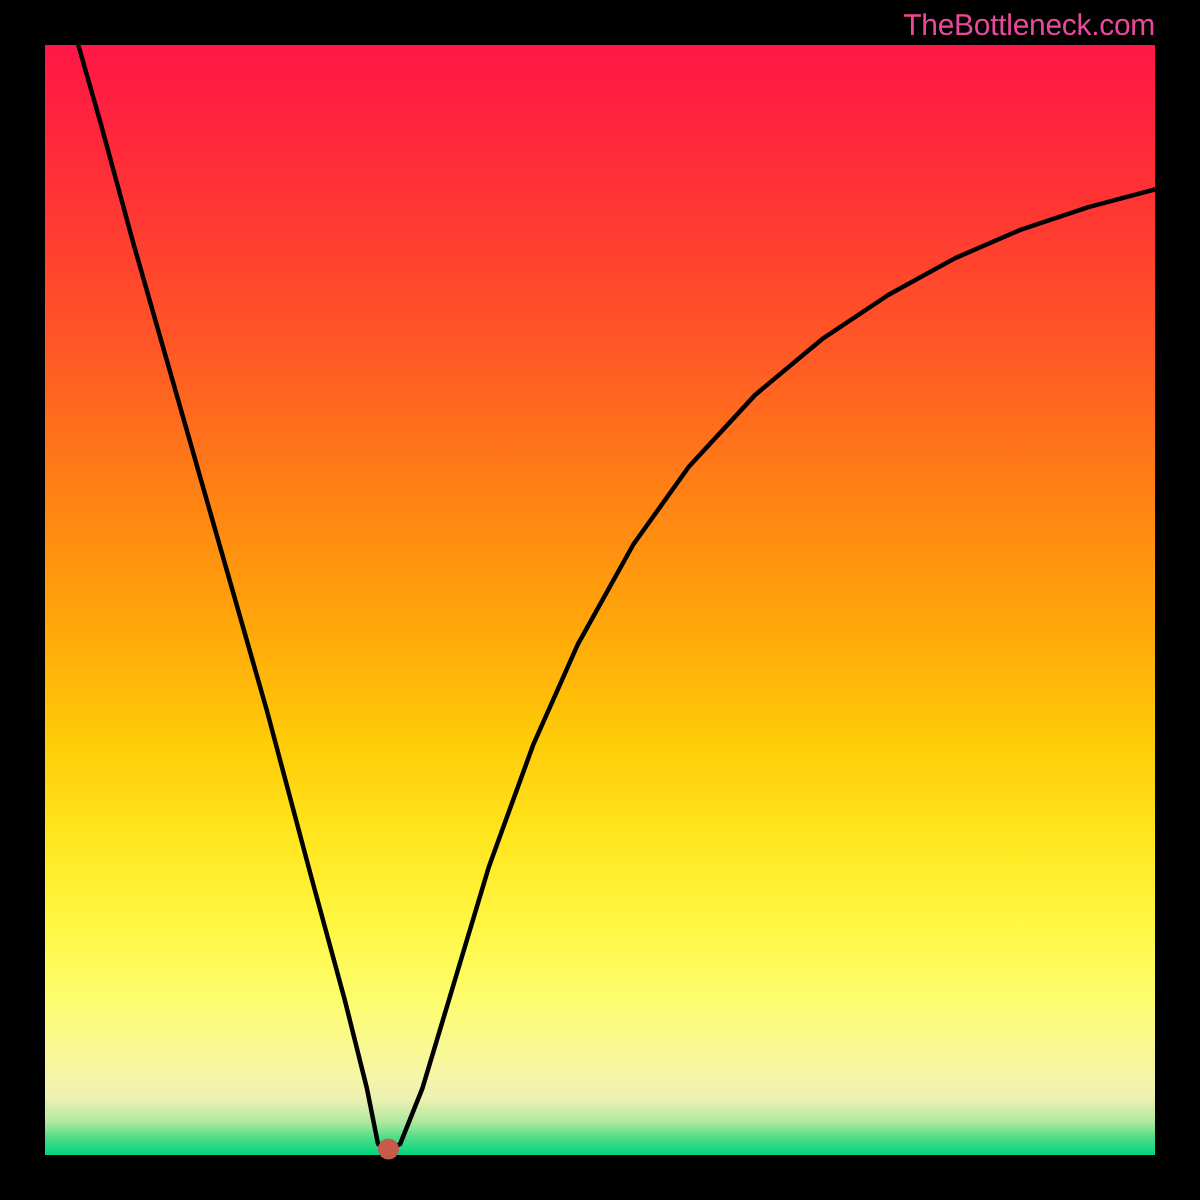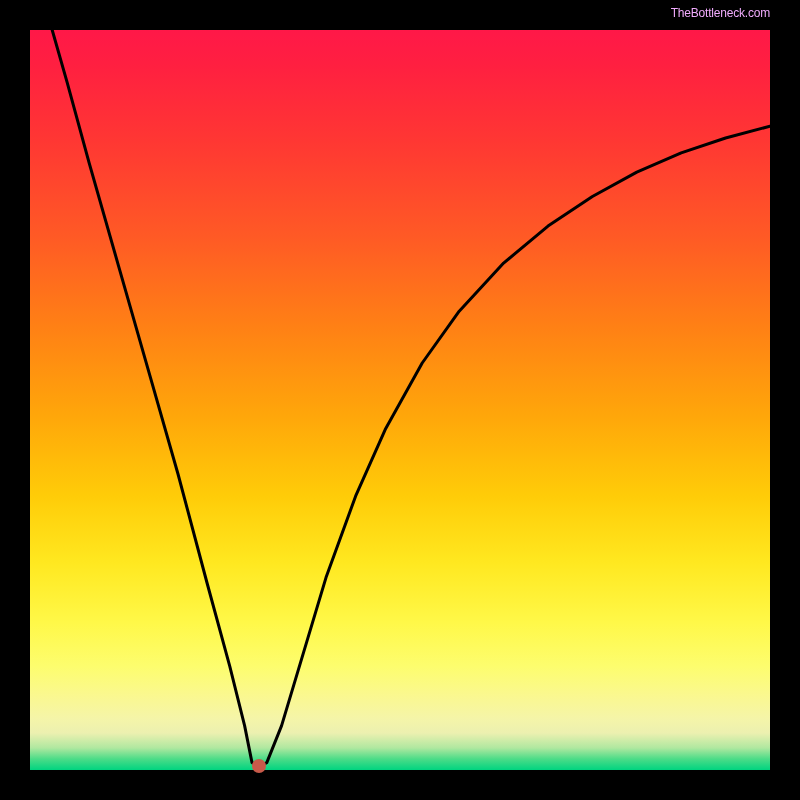--- a/index.html
+++ b/index.html
@@ -33,23 +33,23 @@
       #b0e8a0 97%,
       #4cdc88 98.5%,
       #00d480 100%
     );
   }
   .attribution {
     position: absolute;
     top: 6px;
     right: 30px;
     font-family: Arial, Helvetica, sans-serif;
-    font-size: 12px;
+    font-size: 20px;
     font-weight: 500;
-    color: #f0abfc;
+    color: #ec4899;
     letter-spacing: -0.2px;
   }
   .curve-svg {
     position: absolute;
     left: 0;
     top: 0;
     width: 740px;
     height: 740px;
   }
   .dot {

